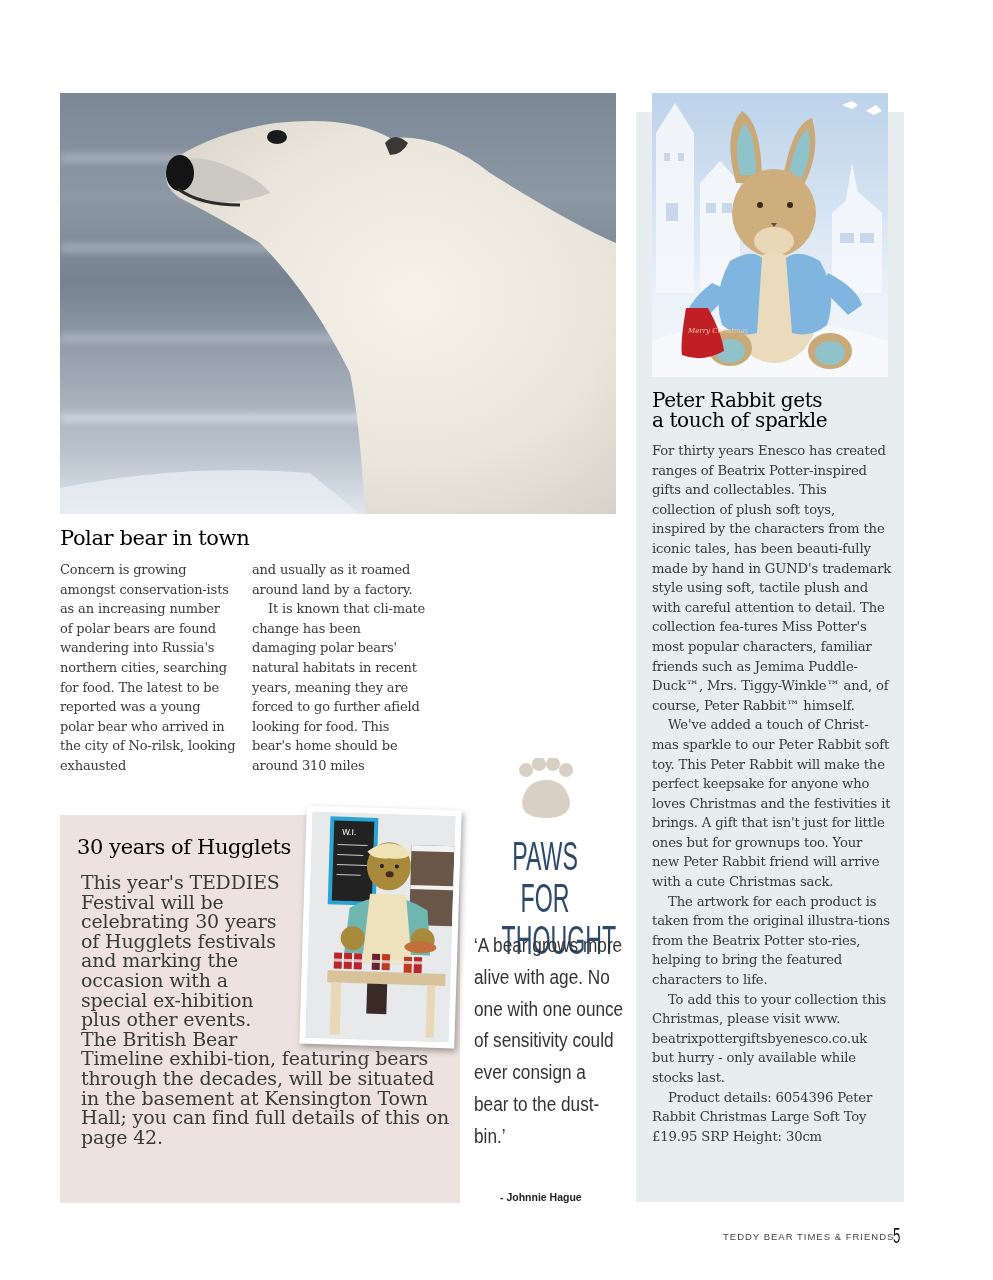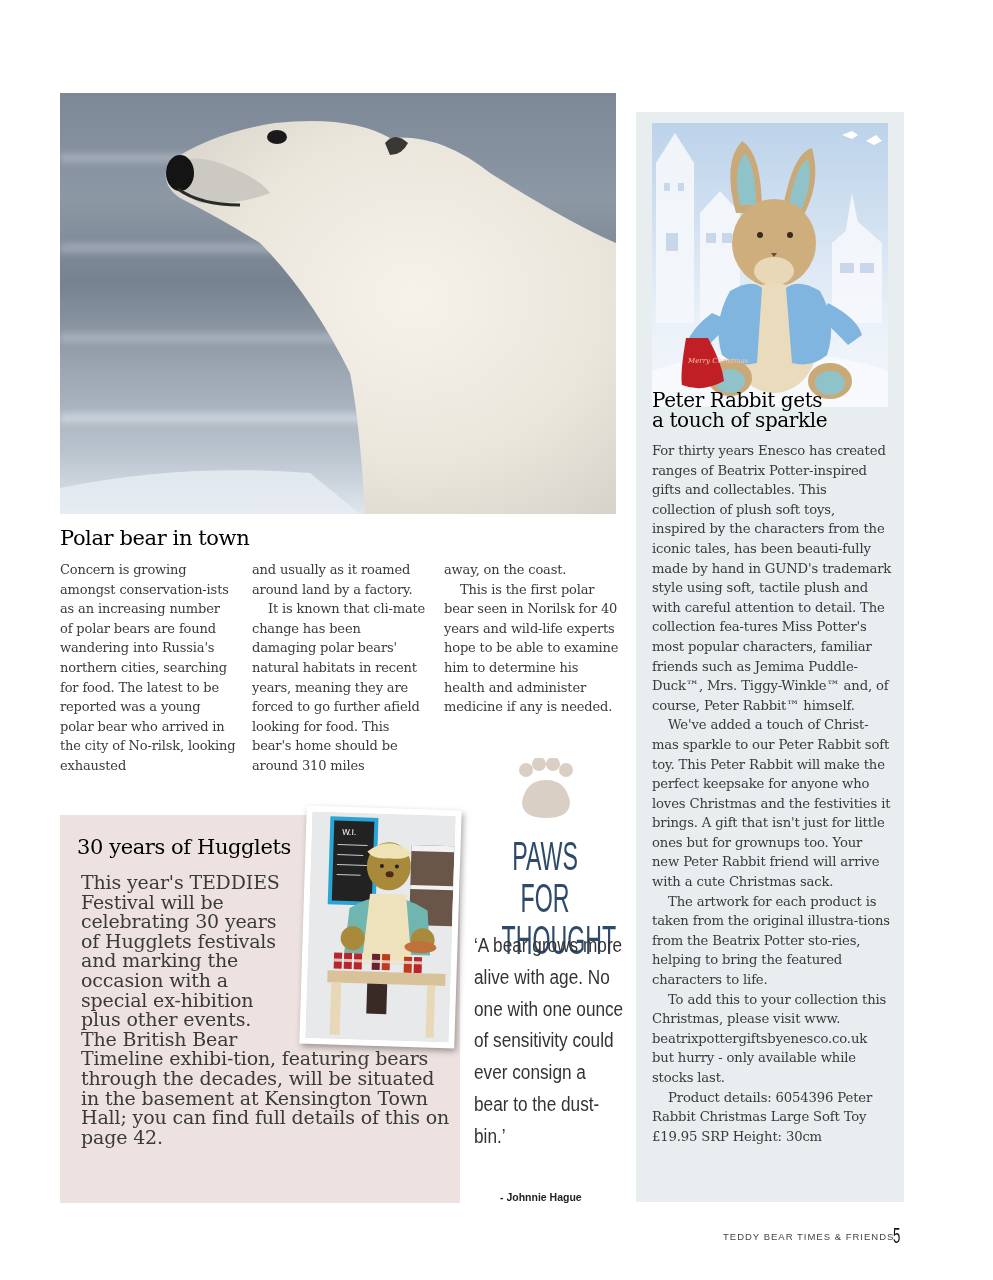--- a/index.html
+++ b/index.html
@@ -16,21 +16,21 @@
 
   
   .polar-heading { position: absolute; left: 60px; top: 526px; font-size: 21px; }
   .polar-cols { position: absolute; left: 60px; top: 560px; width: 560px; display: flex; gap: 16px; }
   .polar-cols .col { width: 176px; }
   .indent { text-indent: 16px; display: block; }
 
   
   .rabbit-panel { position: absolute; left: 636px; top: 112px; width: 268px; height: 1090px; background: #e8edf0; }
   .rabbit-photo { position: absolute; left: 652px; top: 93px; width: 236px; height: 284px; overflow: hidden;
-    background: linear-gradient(180deg, #bcd3ea 0%, #d5e3f2 40%, #eaf1f8 70%, #f4f7fb 100%); margin-top: 30px; }
+    background: linear-gradient(180deg, #bcd3ea 0%, #d5e3f2 40%, #eaf1f8 70%, #f4f7fb 100%); }
   .rabbit-heading { position: absolute; left: 652px; top: 390px; font-size: 20px; line-height: 20px; width: 240px; }
   .rabbit-text { position: absolute; left: 652px; top: 441px; width: 240px; font-size: 13.2px; }
 
   
   .hugglets-box { position: absolute; left: 60px; top: 815px; width: 400px; height: 388px; background: #ede2df; }
   .hugglets-heading { position: absolute; left: 77px; top: 835px; font-size: 21px; text-align: right; }
   .hugglets-text { position: absolute; left: 81px; top: 873px; width: 370px; font-size: 19px; }
   .hugglets-photo { position: absolute; left: 303px; top: 808px; width: 155px; height: 238px; background: #ffffff;
     transform: rotate(1.8deg); box-shadow: 2px 3px 6px rgba(0,0,0,0.35); padding: 6px; }
   .hugglets-photo-inner { width: 100%; height: 100%; position: relative; overflow: hidden; background: #dfe2e3; }
@@ -80,24 +80,20 @@
 
 <h2 class="heading polar-heading">Polar bear in town</h2>
 <div class="polar-cols">
   <div class="col serif-body">
     <span>Concern is growing amongst conservation-ists as an increasing number of polar bears are found wandering into Russia's northern cities, searching for food. The latest to be reported was a young polar bear who arrived in the city of No-rilsk, looking exhausted</span>
   </div>
   <div class="col serif-body">
     <span>and usually as it roamed around land by a factory.</span>
     <span class="indent">It is known that cli-mate change has been damaging polar bears' natural habitats in recent years, meaning they are forced to go further afield looking for food. This bear's home should be around 310 miles</span>
   </div>
-  <div class="col serif-body">
-    <span>away, on the coast.</span>
-    <span class="indent">This is the first polar bear seen in Norilsk for 40 years and wild-life experts hope to be able to examine him to determine his health and administer medicine if any is needed.</span>
-  </div>
 </div>
 
 <div class="rabbit-panel"></div>
 <div class="rabbit-photo" aria-label="Peter Rabbit Christmas soft toy with Merry Christmas sack">
   <svg width="236" height="284" viewBox="0 0 236 284">
 
     <g fill="#f4f7fb" opacity="0.95">
       <rect x="4" y="40" width="38" height="160"></rect>
       <polygon points="4,40 23,10 42,40"></polygon>
       <rect x="48" y="90" width="40" height="110"></rect>

